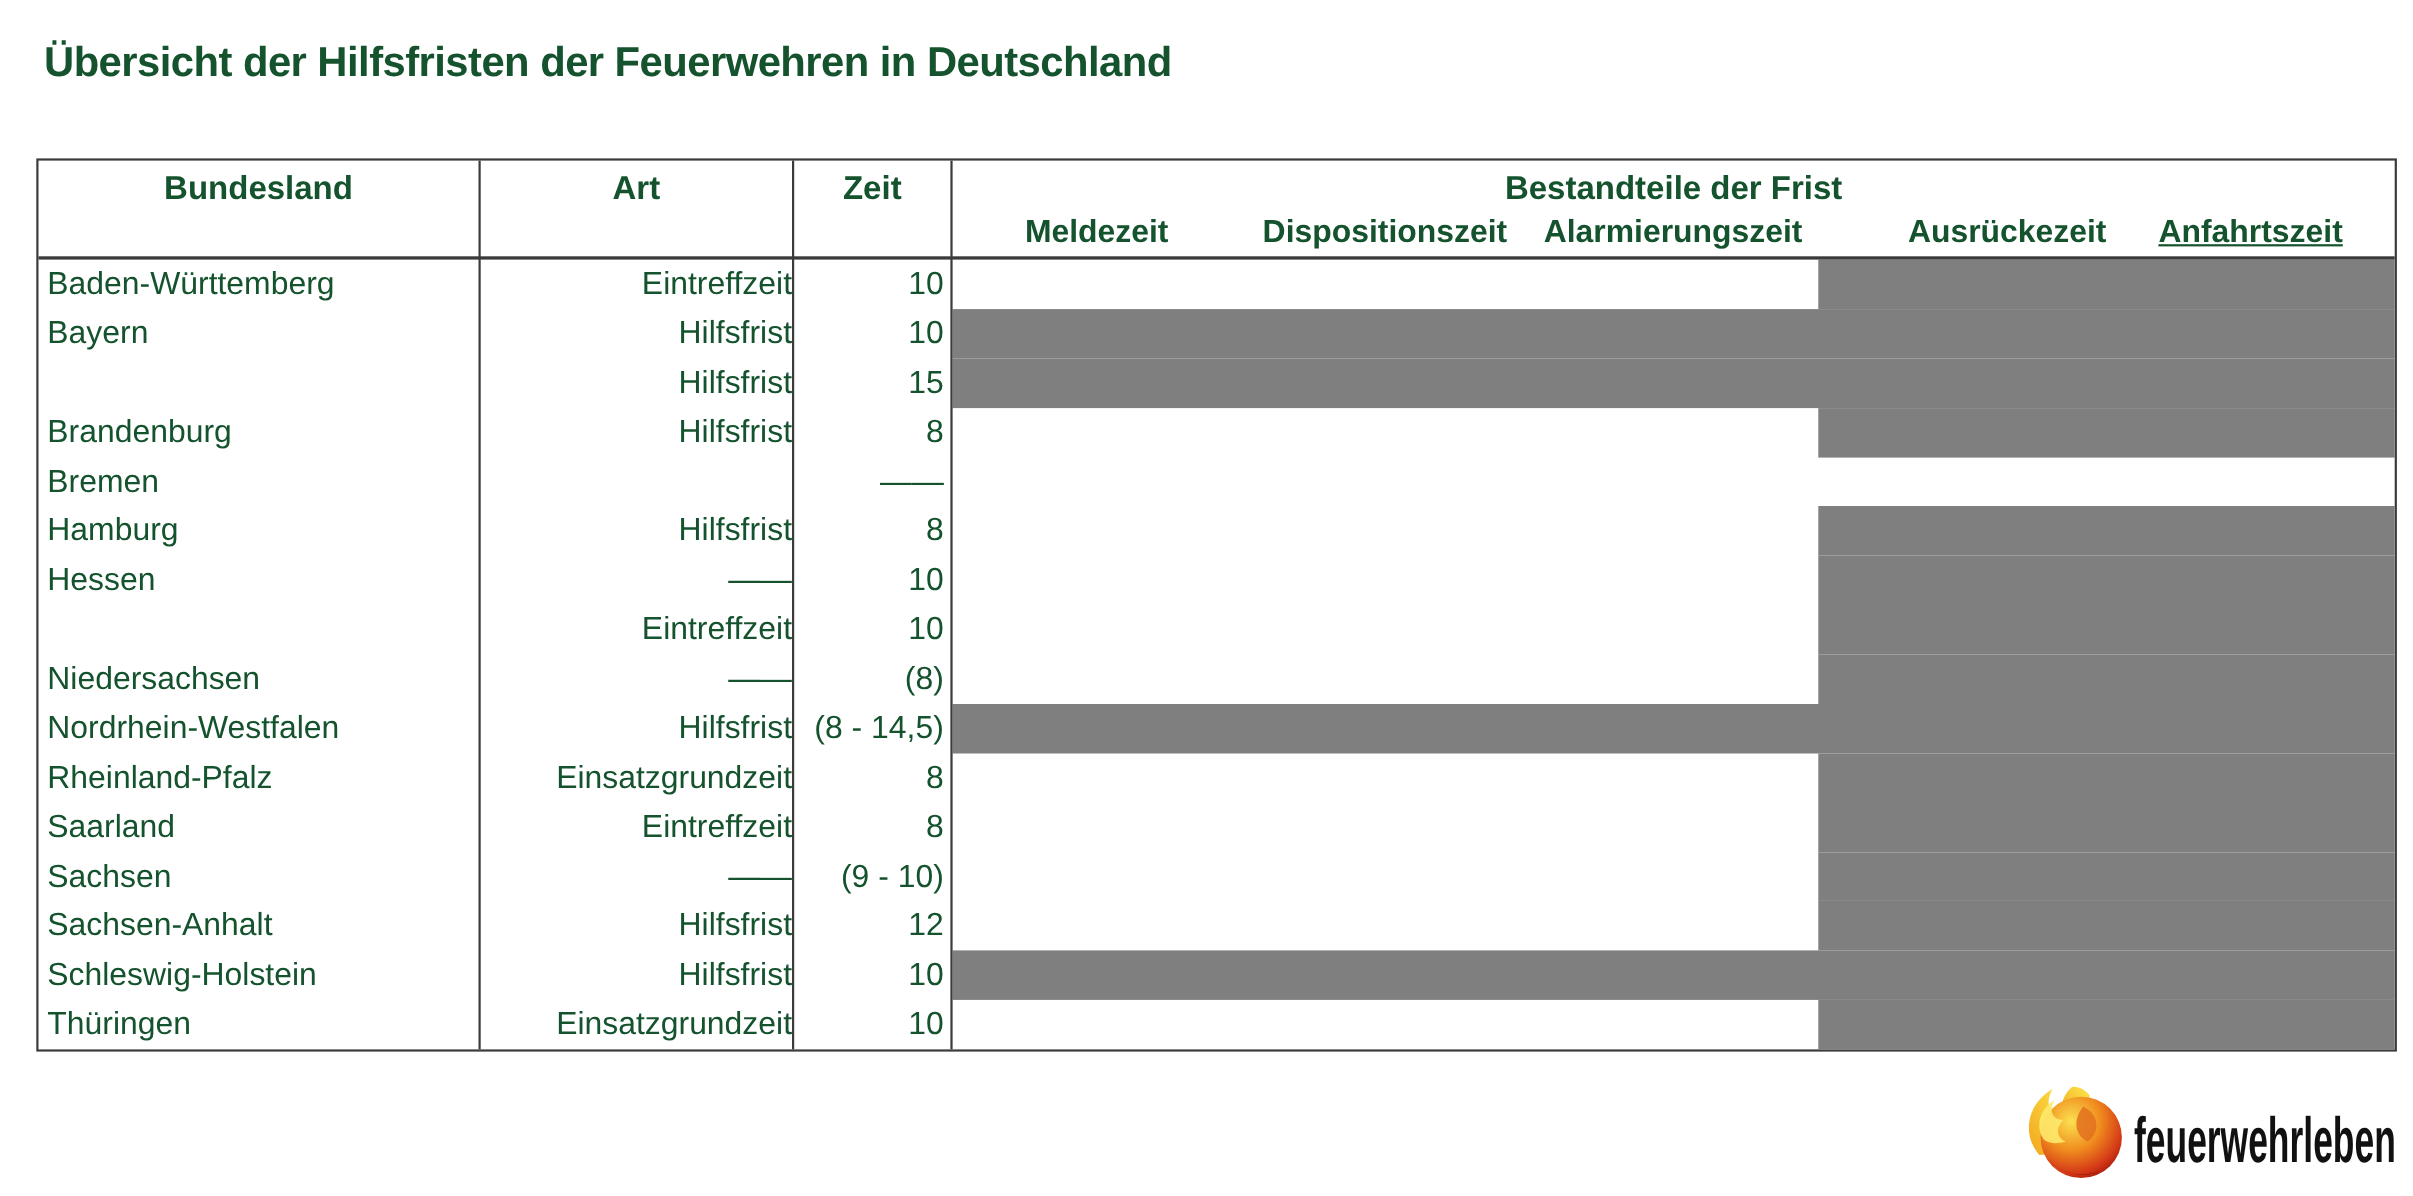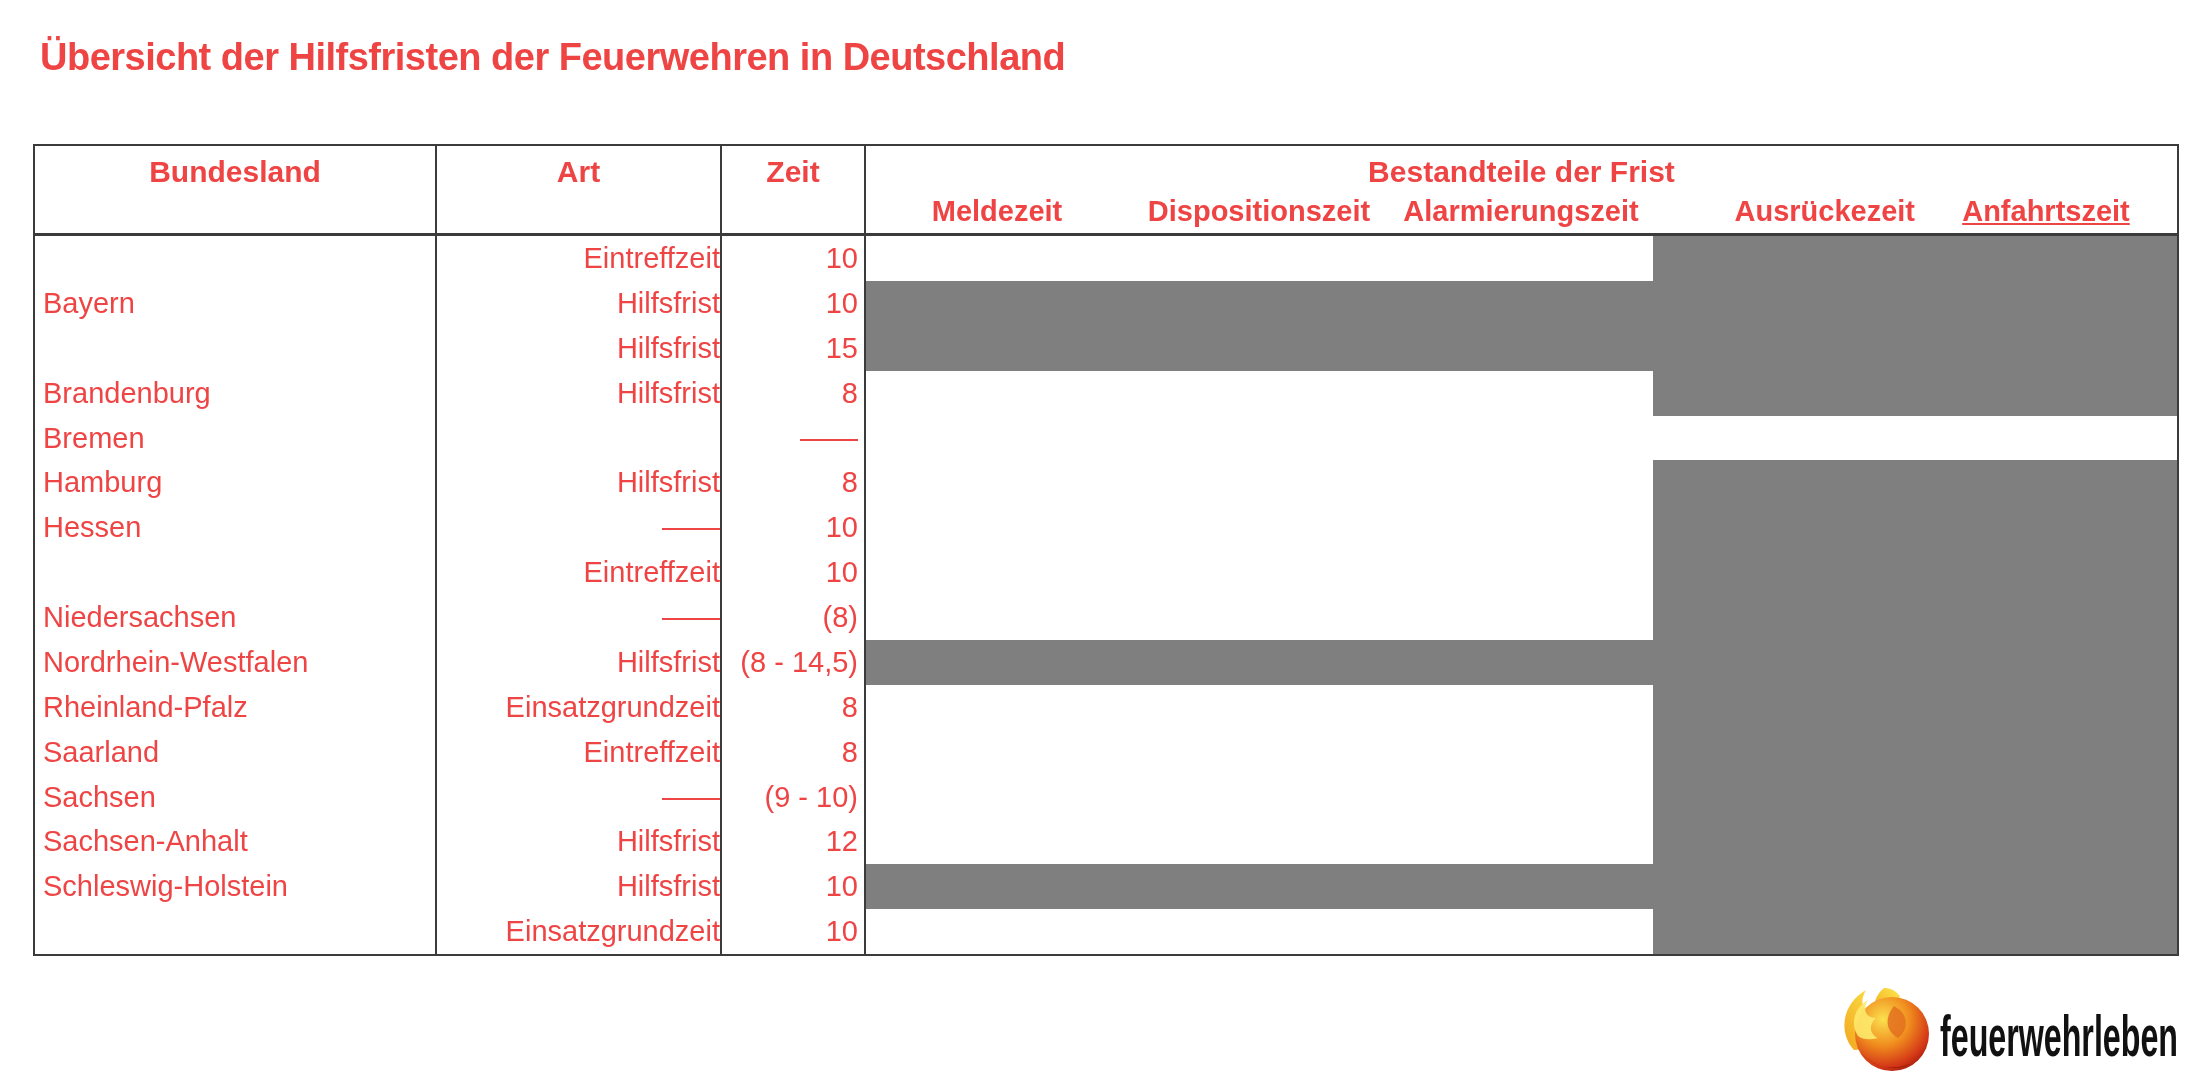--- a/index.html
+++ b/index.html
@@ -1,18 +1,18 @@
 <!DOCTYPE html>
 <html><head>
 <meta charset="utf-8">
 <style>
   html,body{margin:0;padding:0;background:#ffffff;}
   .page{
     position:relative;width:2194px;height:1087px;background:#ffffff;
-    font-family:"Liberation Sans",sans-serif;color:#ef4444;overflow:hidden;
+    font-family:"Liberation Sans",sans-serif;color:#14532d;overflow:hidden;
   }
   .title{
     position:absolute;left:40px;top:36px;margin:0;
     font-size:38px;font-weight:bold;letter-spacing:-0.5px;white-space:nowrap;
   }
   .table{
     position:absolute;left:33px;top:144px;width:2146px;height:812px;
     border:2px solid #3b3b3b;box-sizing:border-box;background:#fff;
   }
   .vline{position:absolute;top:0;bottom:0;width:2px;background:#3b3b3b;z-index:4;}
@@ -47,20 +47,21 @@
       <div class="h-sub s1">Meldezeit</div>
       <div class="h-sub s2">Dispositionszeit</div>
       <div class="h-sub s3">Alarmierungszeit</div>
       <div class="h-sub s4">Ausrückezeit</div>
       <div class="h-sub s5">Anfahrtszeit</div>
     </div>
 
     <div class="body">
         <div class="row">
     <div class="bar" style="display: block; background: rgb(127, 127, 127); left: 1617.6px; width: 524.4px;"></div>
+    <span class="cell c-land">Baden-Württemberg</span>
     <span class="cell c-art">Eintreffzeit</span>
     <span class="cell c-zeit">10</span>
   </div>
         <div class="row">
     <div class="bar" style="display: block; background: rgb(127, 127, 127); left: 831px; width: 1311px;"></div>
     <span class="cell c-land">Bayern</span>
     <span class="cell c-art">Hilfsfrist</span>
     <span class="cell c-zeit">10</span>
   </div>
         <div class="row">
@@ -134,20 +135,21 @@
     <span class="cell c-zeit">12</span>
   </div>
         <div class="row">
     <div class="bar" style="display: block; background: rgb(127, 127, 127); left: 831px; width: 1311px;"></div>
     <span class="cell c-land">Schleswig-Holstein</span>
     <span class="cell c-art">Hilfsfrist</span>
     <span class="cell c-zeit">10</span>
   </div>
         <div class="row">
     <div class="bar" style="display: block; background: rgb(127, 127, 127); left: 1617.6px; width: 524.4px;"></div>
+    <span class="cell c-land">Thüringen</span>
     <span class="cell c-art">Einsatzgrundzeit</span>
     <span class="cell c-zeit">10</span>
   </div>
       </div>
 
     <div class="vline v1"></div>
     <div class="vline v2"></div>
     <div class="vline v3"></div>
   </div>
 

